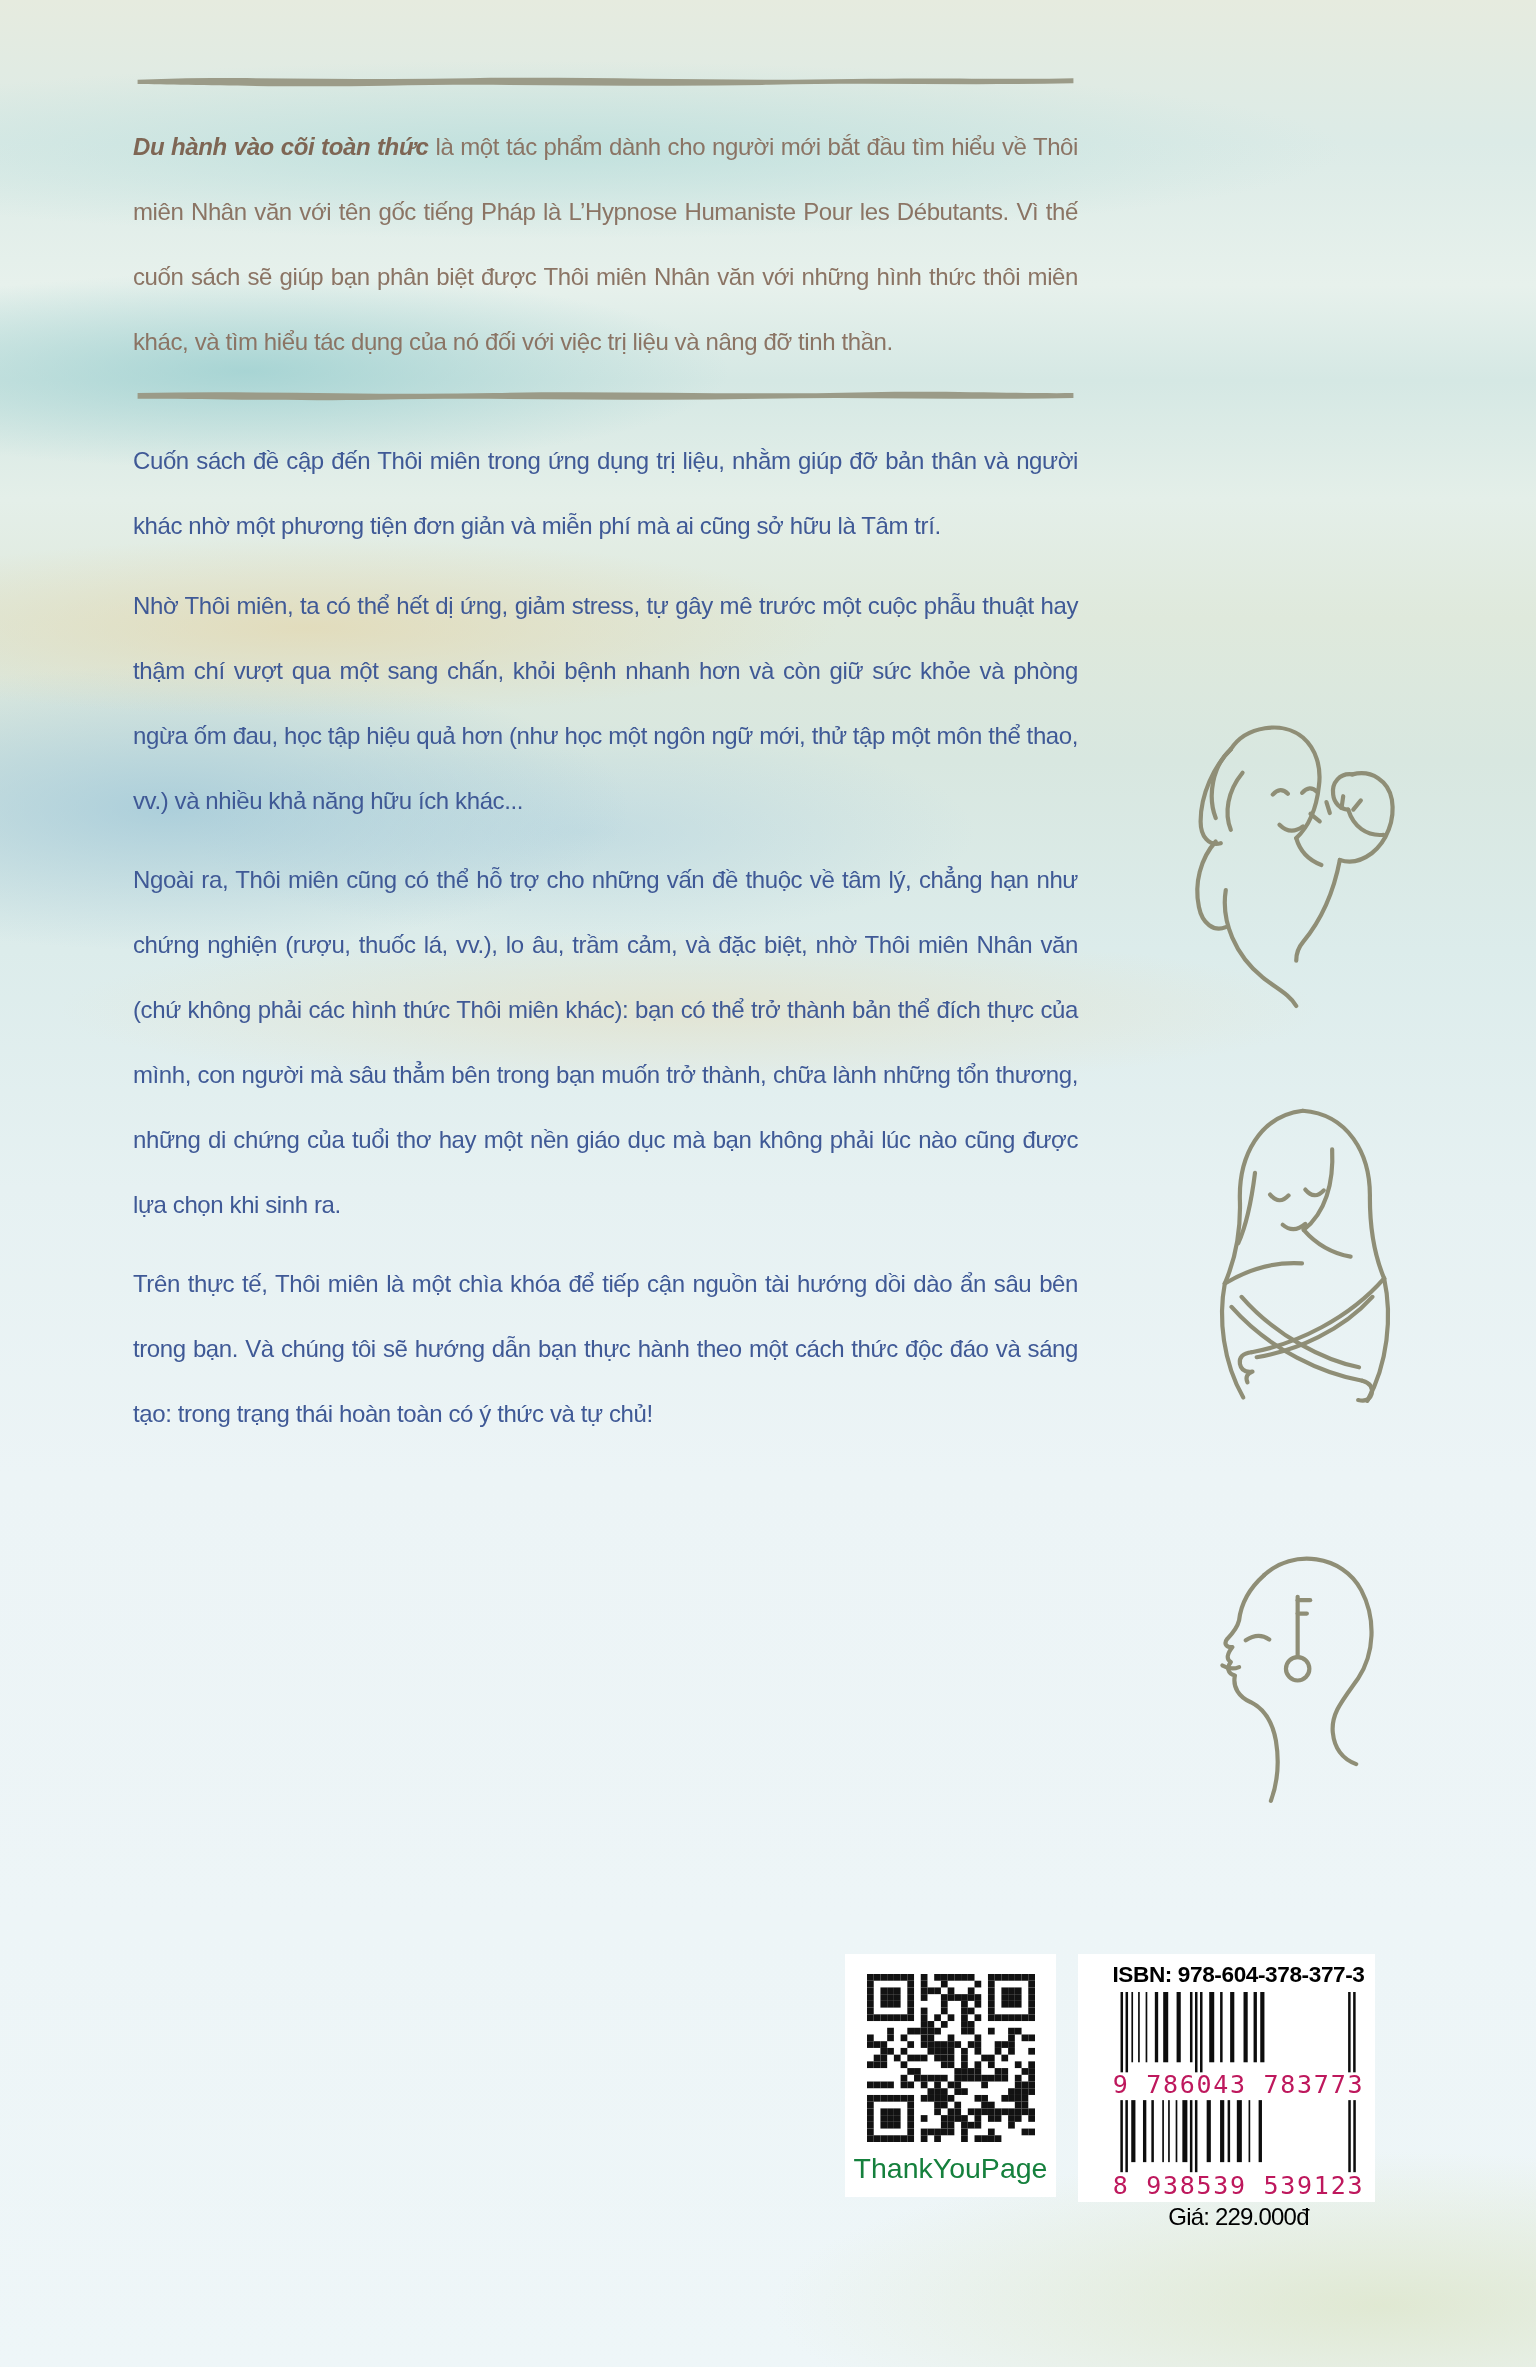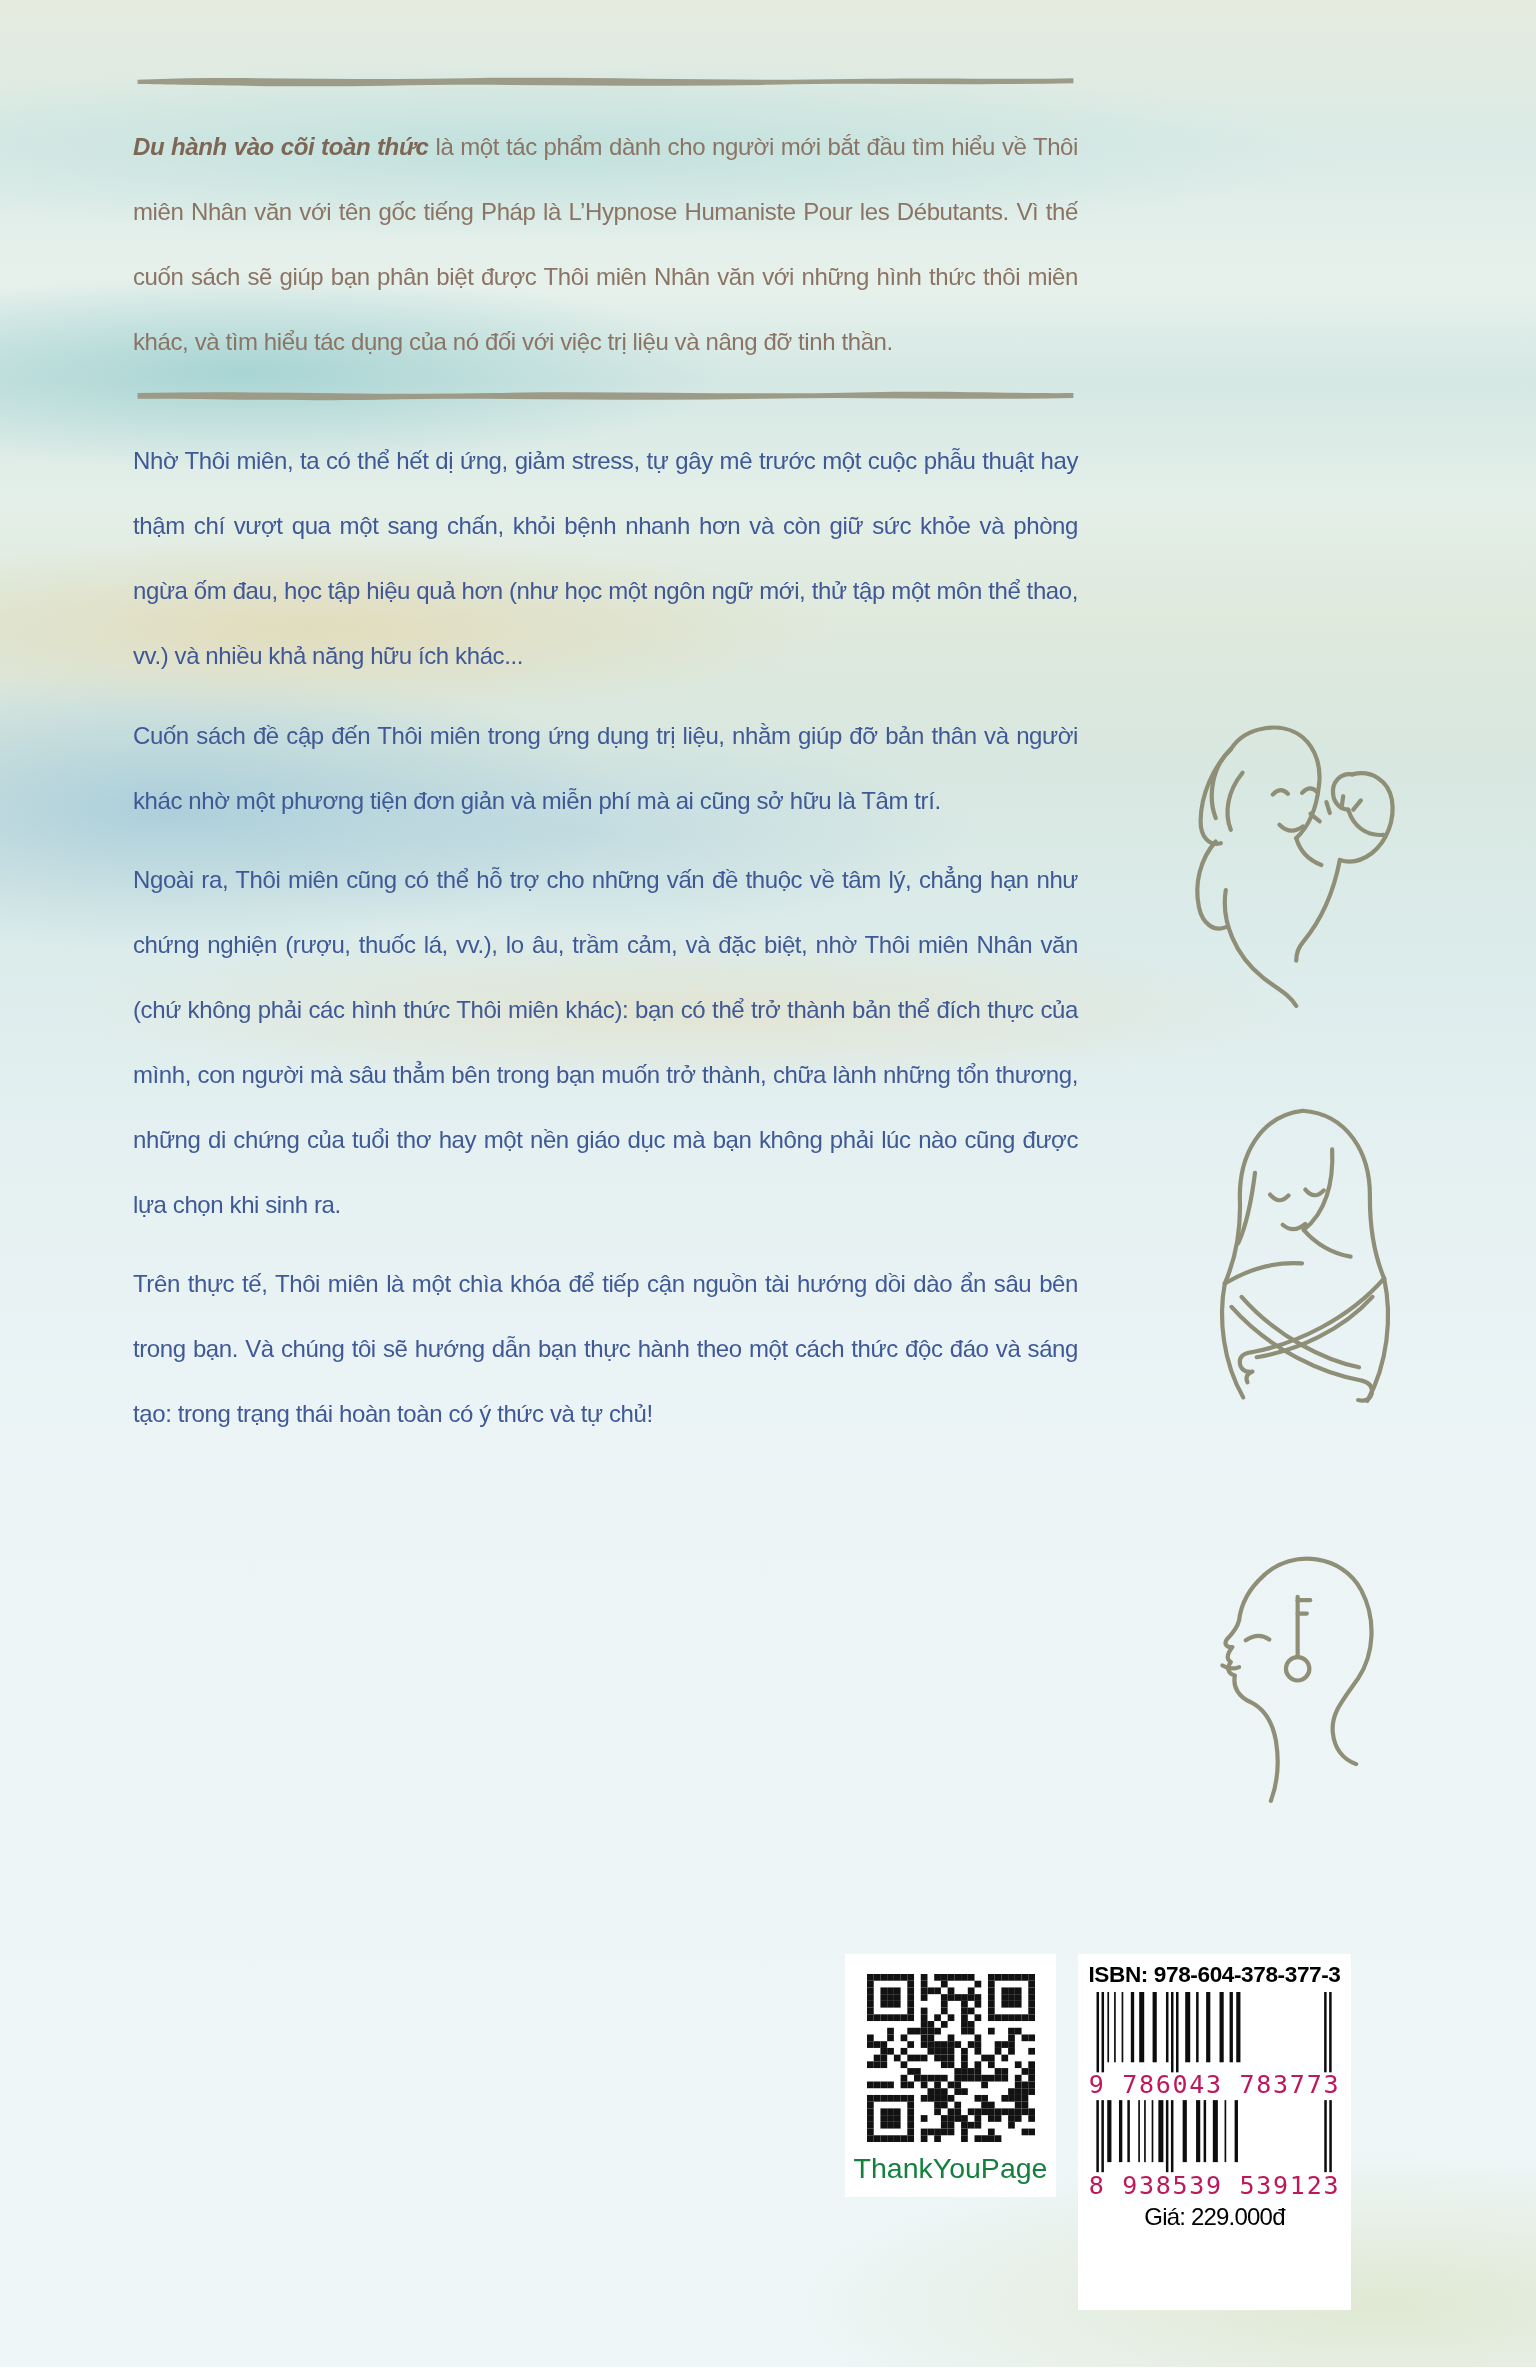--- a/index.html
+++ b/index.html
@@ -41,22 +41,22 @@
   .illu path,.illu circle{fill:none;stroke:#8f8e76;stroke-width:5;stroke-linecap:round;stroke-linejoin:round;}
   
   .qr-box{
     position:absolute;left:845px;top:1954px;width:211px;height:243px;
     background:#ffffff;text-align:center;
   }
   .qr-box svg{margin-top:20px;}
   .qr-box svg rect{fill:#121212;}
   .qr-label{font-size:28.5px;color:#15803d;margin-top:6.7px;}
   .isbn-box{
-    position:absolute;left:1078px;top:1954px;width:273px;height:356px;
-    background:#ffffff;text-align:center;
+    position:absolute;left:1078px;top:1954px;width:273px;height:248px;
+    background:#ffffff;text-align:center;padding-left:24px;
   }
   .isbn-line{font-size:22.6px;font-weight:bold;color:#000;margin-top:8.4px;letter-spacing:-0.4px;}
   .barcode-wrap{margin-top:3.4px;line-height:0;}
   .barcode rect{fill:#0d0d0d;}
   .barcode-digits{
     font-family:"DejaVu Sans Mono","Liberation Mono",monospace;
     font-size:25px;color:#be185d;line-height:25px;margin-top:-1.7px;letter-spacing:1.7px;
   }
   .price{font-size:24px;color:#000;margin-top:5px;letter-spacing:-0.8px;}
 </style>
@@ -70,22 +70,22 @@
     <svg class="brush" width="945" height="15" viewBox="0 0 1127 18">
       <path d="M2,7 C120,2 260,8 400,5 C560,3 700,9 860,6 C960,4 1060,7 1125,5 L1125,11 C1000,14 880,10 760,13 C600,16 440,11 300,14 C180,16 60,13 2,12 Z"></path>
     </svg>
 
     <p class="copy intro"><span class="title-em">Du hành vào cõi toàn thức</span><span> là một tác phẩm dành cho người mới bắt đầu tìm hiểu về Thôi miên Nhân văn với tên gốc tiếng Pháp là L’Hypnose Humaniste Pour les Débutants. Vì thế cuốn sách sẽ giúp bạn phân biệt được Thôi miên Nhân văn với những hình thức thôi miên khác, và tìm hiểu tác dụng của nó đối với việc trị liệu và nâng đỡ tinh thần.</span></p>
 
     <svg class="brush second" width="945" height="15" viewBox="0 0 1127 18">
       <path d="M2,6 C150,3 290,9 430,6 C580,3 720,9 880,5 C980,3 1070,7 1125,6 L1125,12 C990,15 870,10 750,13 C590,16 430,11 290,14 C170,16 60,12 2,13 Z"></path>
     </svg>
 
+    <p class="copy">Cuốn sách đề cập đến Thôi miên trong ứng dụng trị liệu, nhằm giúp đỡ bản thân và người khác nhờ một phương tiện đơn giản và miễn phí mà ai cũng sở hữu là Tâm trí.</p>
     <p class="copy">Nhờ Thôi miên, ta có thể hết dị ứng, giảm stress, tự gây mê trước một cuộc phẫu thuật hay thậm chí vượt qua một sang chấn, khỏi bệnh nhanh hơn và còn giữ sức khỏe và phòng ngừa ốm đau, học tập hiệu quả hơn (như học một ngôn ngữ mới, thử tập một môn thể thao, vv.) và nhiều khả năng hữu ích khác...</p>
-    <p class="copy">Cuốn sách đề cập đến Thôi miên trong ứng dụng trị liệu, nhằm giúp đỡ bản thân và người khác nhờ một phương tiện đơn giản và miễn phí mà ai cũng sở hữu là Tâm trí.</p>
     <p class="copy">Ngoài ra, Thôi miên cũng có thể hỗ trợ cho những vấn đề thuộc về tâm lý, chẳng hạn như chứng nghiện (rượu, thuốc lá, vv.), lo âu, trầm cảm, và đặc biệt, nhờ Thôi miên Nhân văn (chứ không phải các hình thức Thôi miên khác): bạn có thể trở thành bản thể đích thực của mình, con người mà sâu thẳm bên trong bạn muốn trở thành, chữa lành những tổn thương, những di chứng của tuổi thơ hay một nền giáo dục mà bạn không phải lúc nào cũng được lựa chọn khi sinh ra.</p>
     <p class="copy">Trên thực tế, Thôi miên là một chìa khóa để tiếp cận nguồn tài hướng dồi dào ẩn sâu bên trong bạn. Và chúng tôi sẽ hướng dẫn bạn thực hành theo một cách thức độc đáo và sáng tạo: trong trạng thái hoàn toàn có ý thức và tự chủ!</p>
 
 
   </div>
 
   <svg class="illu" style="left:1172px;top:714px" width="277" height="302" viewBox="0 0 330 360">
     <path d="M70,42 C88,14 132,8 156,28 C172,42 178,64 175,86 C172,114 163,134 148,148"></path>
     <path d="M70,42 C48,62 42,98 52,124"></path>
     <path d="M84,70 C66,92 62,118 70,138"></path>

